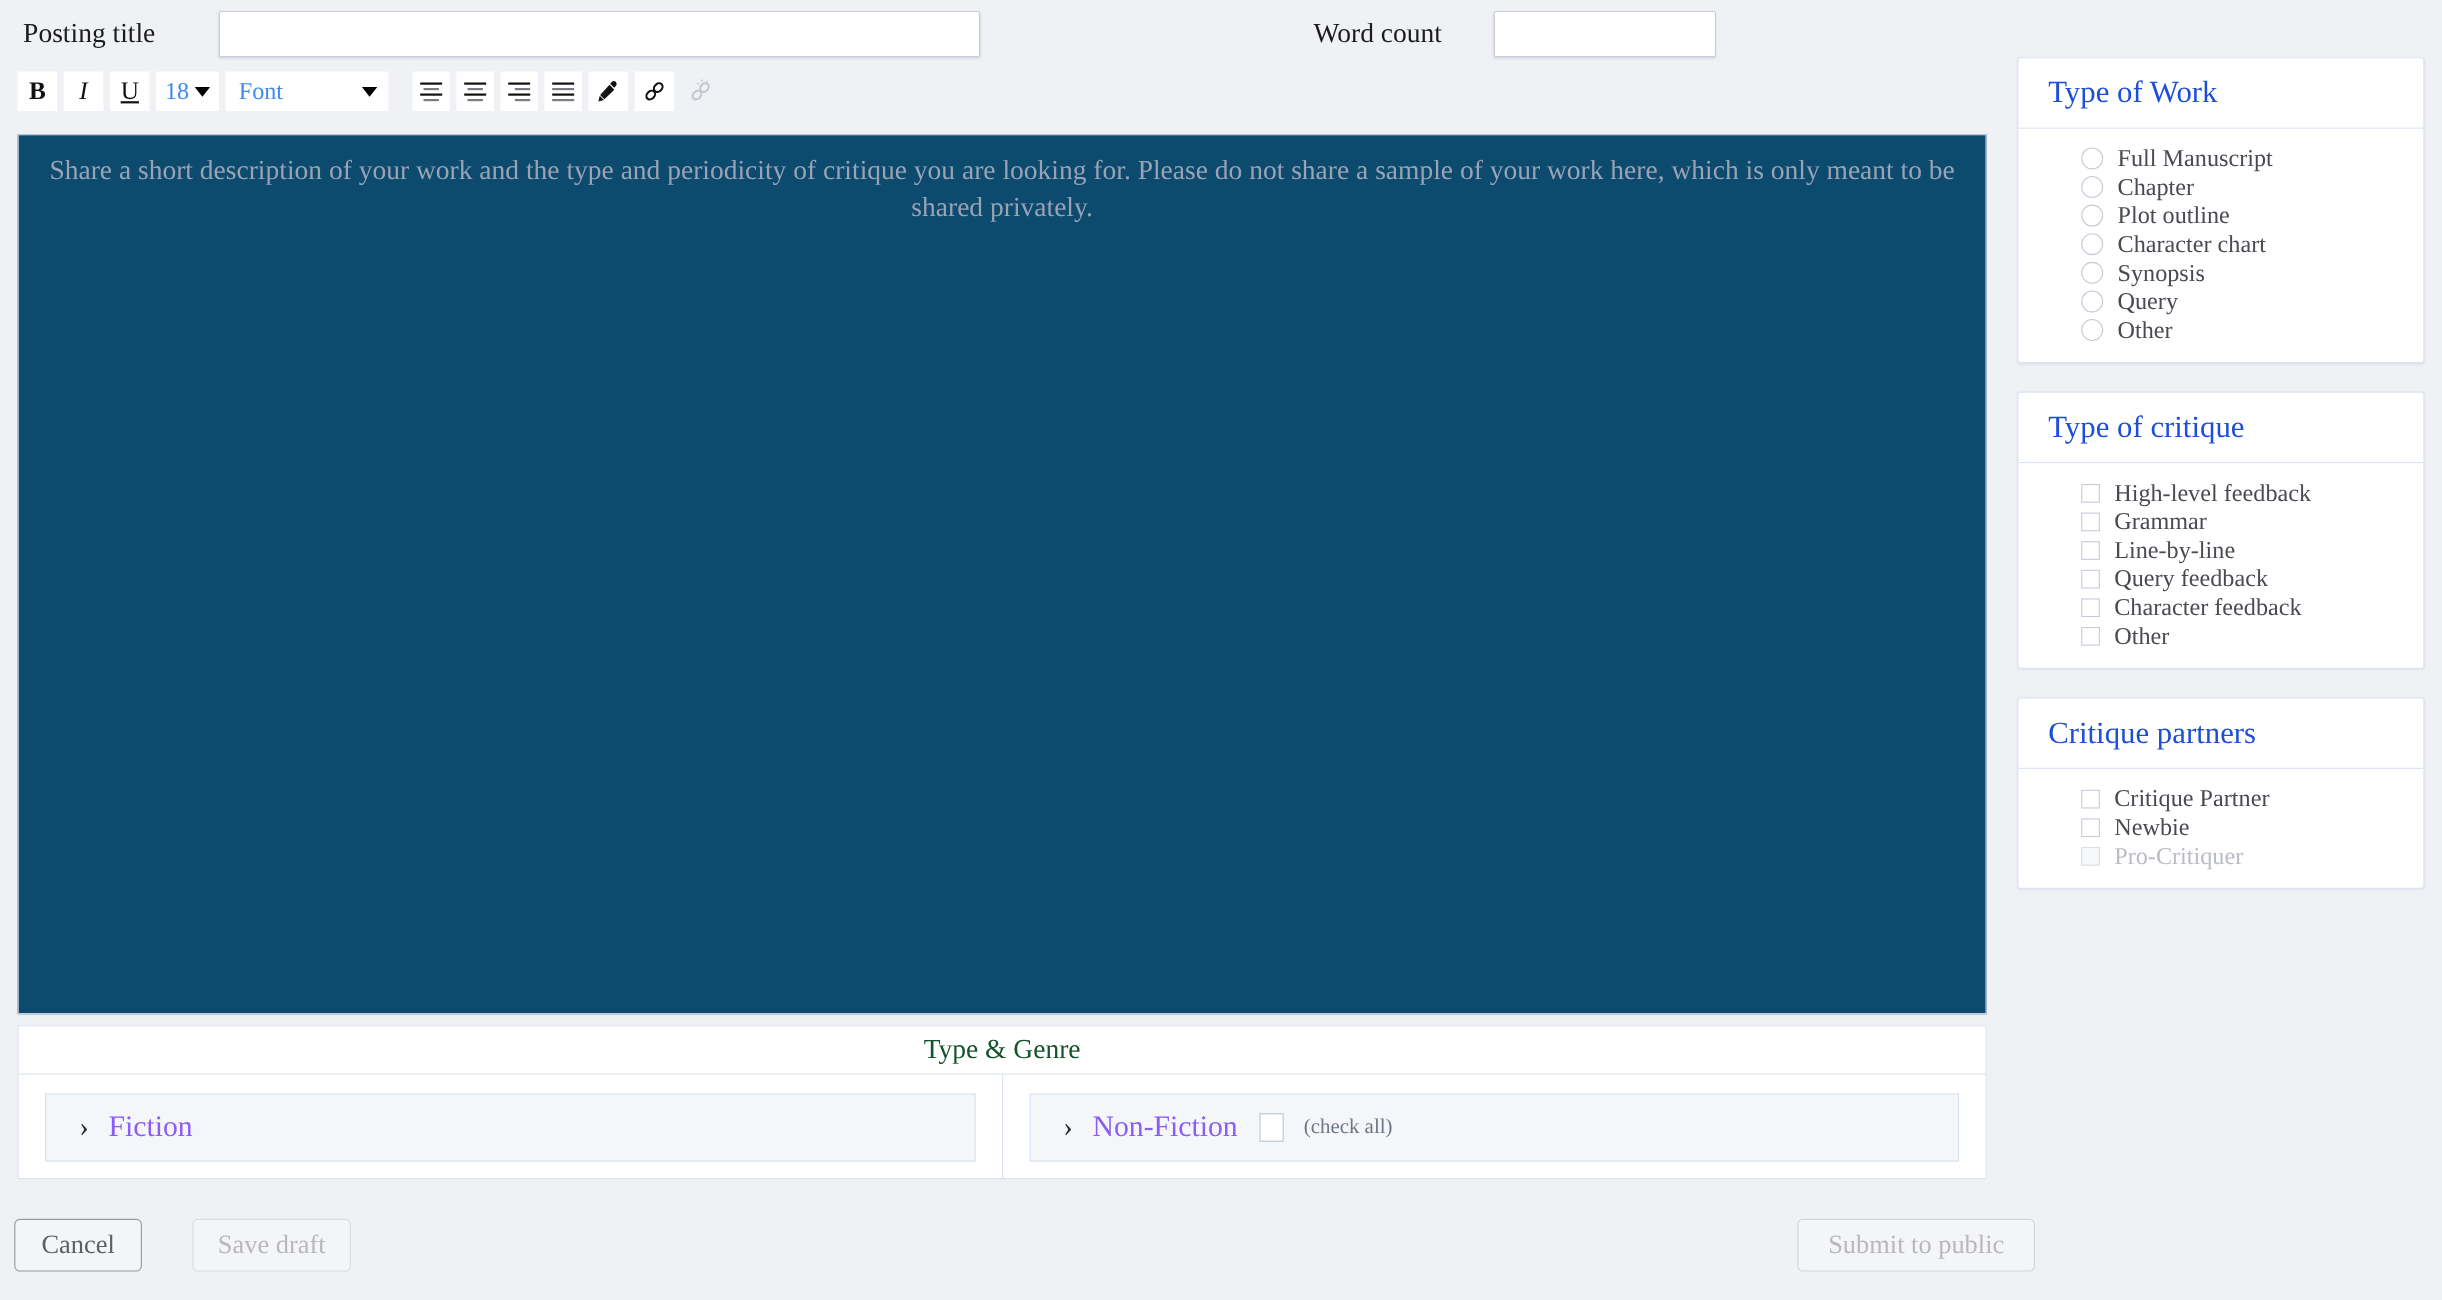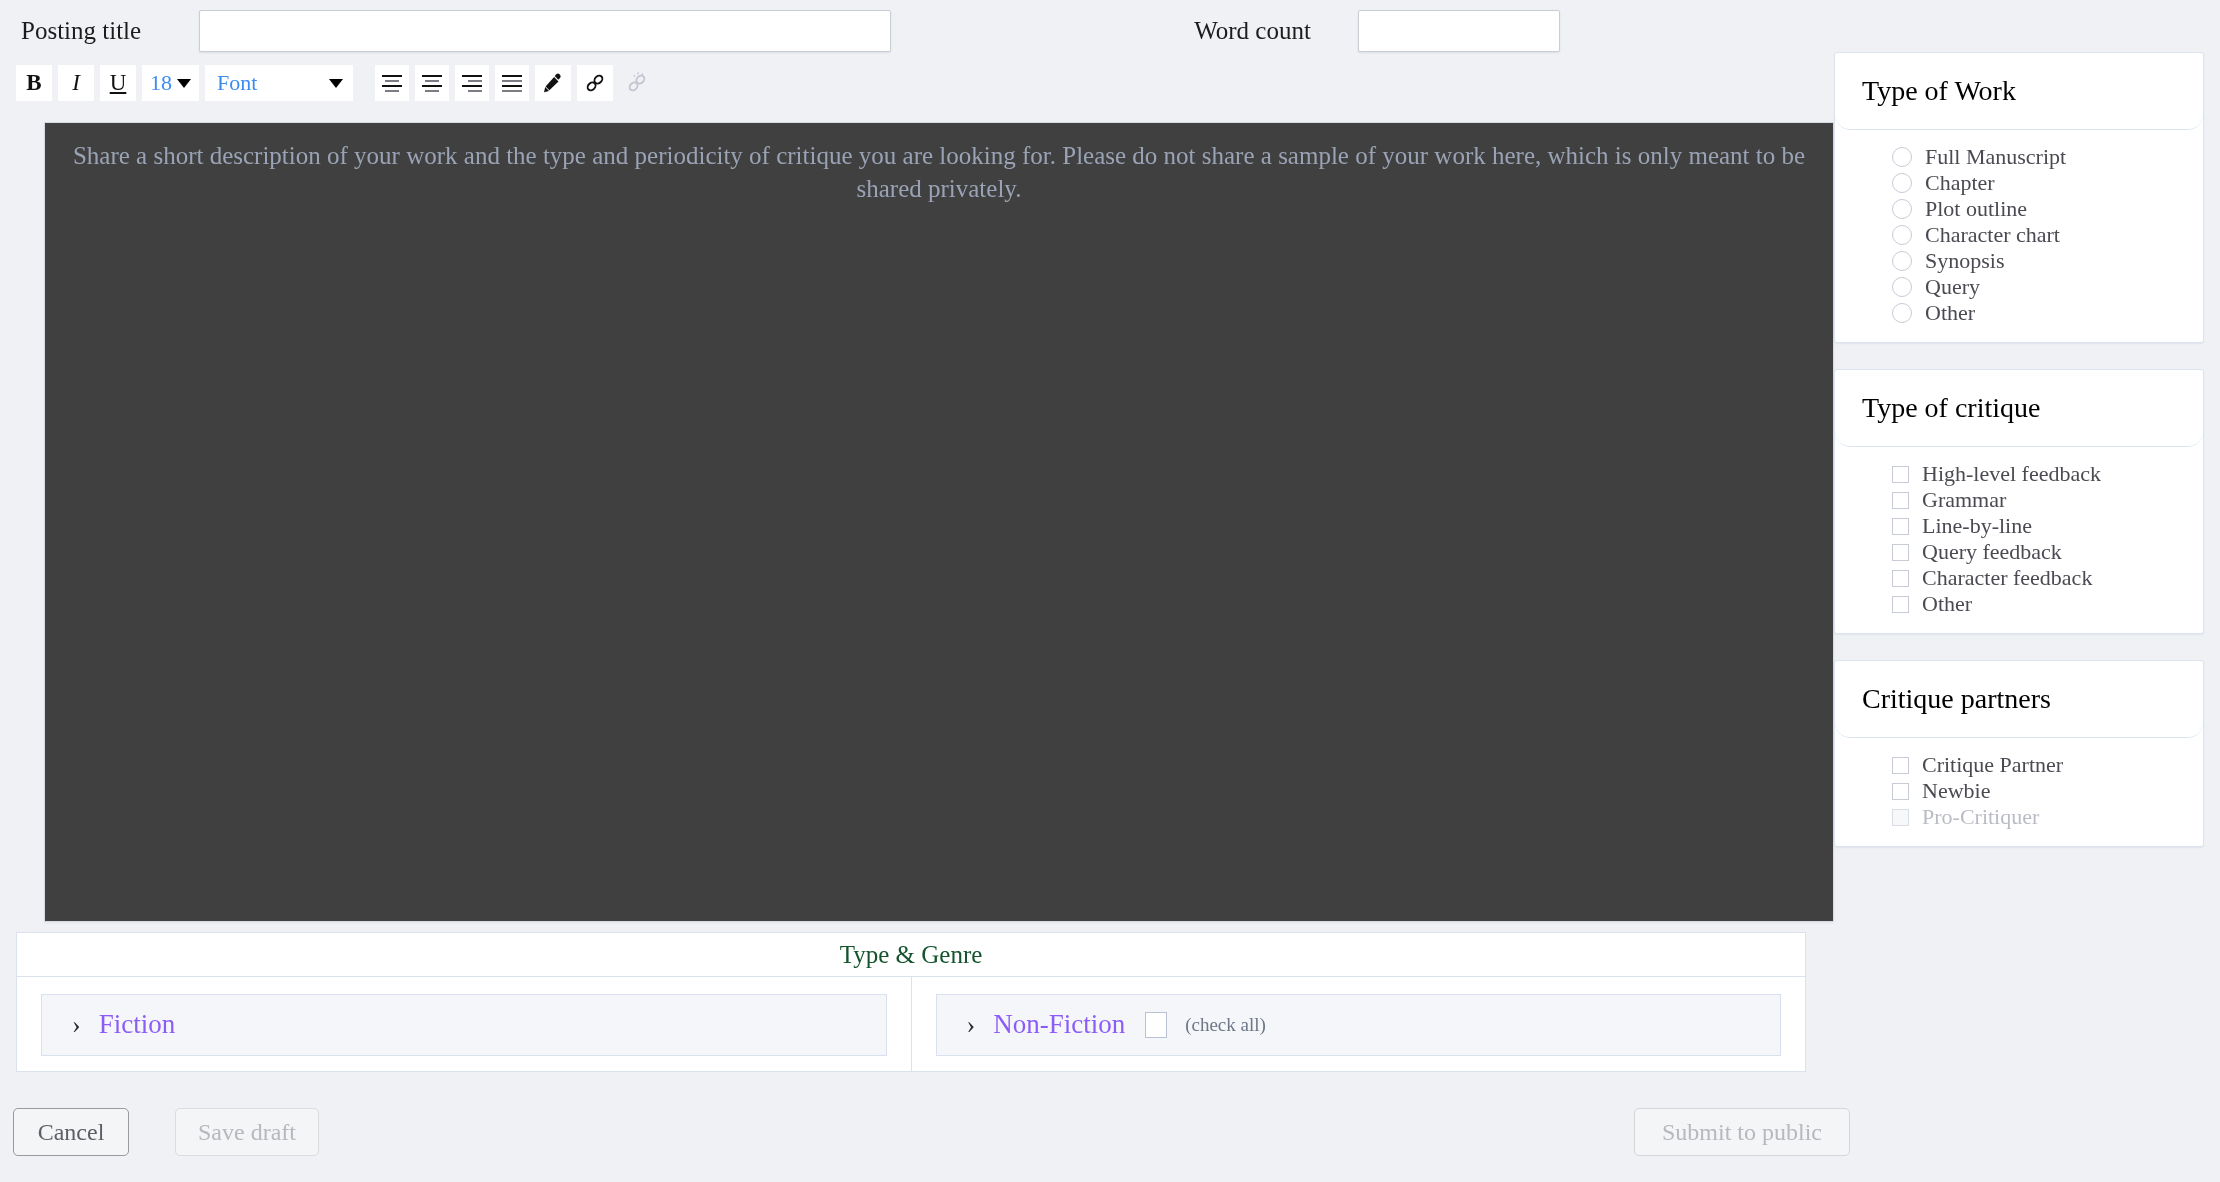--- a/index.html
+++ b/index.html
@@ -127,25 +127,24 @@
     cursor:pointer;
   }
   .icon-btn.disabled { background: transparent; cursor: default; }
 
   
   .editor {
     position: absolute;
     left: 16px; top: 122px;
     width: 1790px;
     height: 800px;
-    background: #404040;
+    background: #0c4a6e;
     border: 1px solid #d6dbe6;
     box-shadow: 0 1px 2px rgba(30,50,90,0.06);
     padding: 17px 26px;
-    margin-left: 28px;
   }
   .editor-placeholder {
     color: #9aa3b5;
     font-size: 25px;
     line-height: 1.30;
     text-align: center;
     user-select: none;
   }
 
   
@@ -216,28 +215,27 @@
     width: 370px;
   }
   .panel {
     background: #ffffff;
     border: 1px solid #dde4f0;
     border-radius: 3px;
     margin-bottom: 26px;
     box-shadow: 0 1px 2px rgba(40,60,110,0.07);
   }
   .panel-head {
-    height: 77px;
+    height: 64px;
     display: flex;
     align-items: center;
     padding-left: 27px;
     font-size: 28px;
-    color: #000000;
+    color: #1d4ed8;
     border-bottom: 1px solid #dde4f0;
-    border-radius: 15px;
   }
   .panel-body { padding: 14px 0 16px 0; }
   .opt-row {
     display: flex;
     align-items: center;
     gap: 13px;
     padding: 0 0 0 57px;
     height: 26px;
     cursor: pointer;
   }

